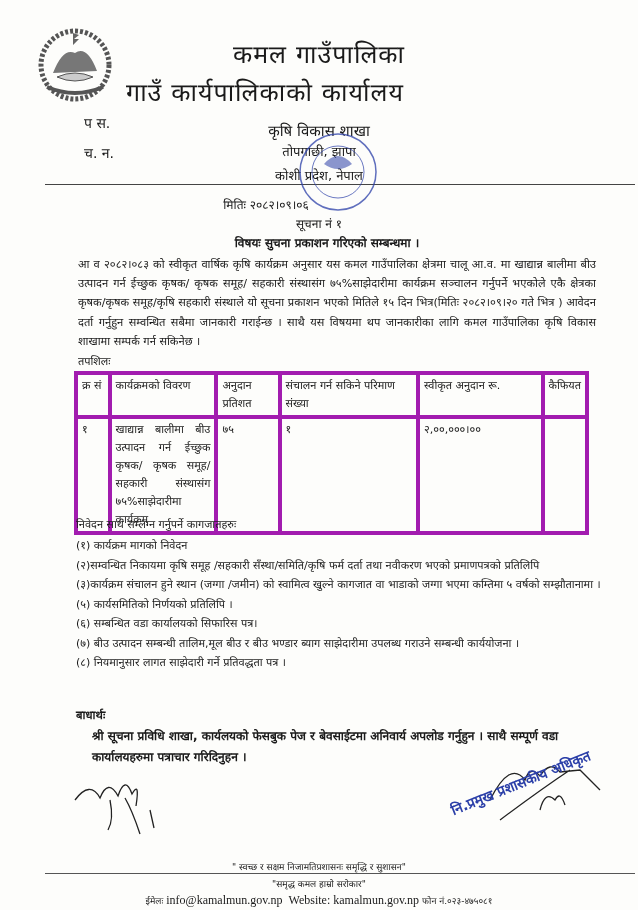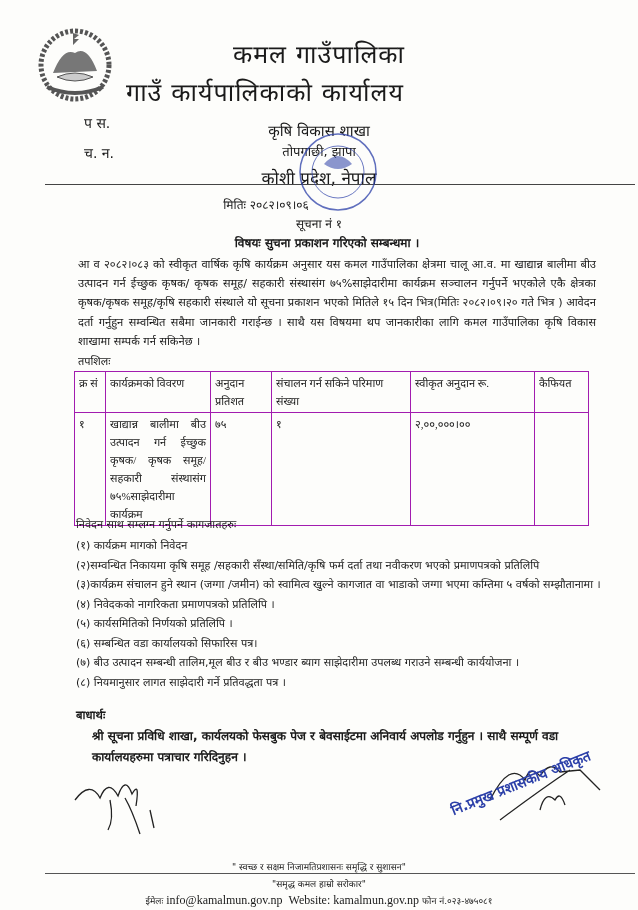--- a/index.html
+++ b/index.html
@@ -9,30 +9,30 @@
     font-family:"DejaVu Sans", sans-serif;
   }
   .abs { position:absolute; }
   .emblem { left:35px; top:25px; width:80px; height:80px; }
   .title1 { left:0; width:638px; top:36px; text-align:center; font-size:25px; letter-spacing:1px; }
   .title2 { left:0; width:530px; top:74px; text-align:center; font-size:25px; letter-spacing:1px; }
   .ref-ps { left:84px; top:113px; font-size:14px; }
   .ref-cn { left:84px; top:143px; font-size:14px; }
   .branch { left:0; width:638px; top:120px; text-align:center; font-size:15px; }
   .addr1 { left:0; width:638px; top:142px; text-align:center; font-size:13px; }
-  .addr2 { left:0; width:638px; top:166px; text-align:center; font-size:17px; }
+  .addr2 { left:0; width:638px; top:166px; text-align:center; font-size:13px; }
   .hr1 { left:45px; top:184px; width:590px; height:1px; background:#444; }
   .date { left:0; width:532px; top:196px; text-align:center; font-size:12px; }
   .notice-no { left:0; width:638px; top:215px; text-align:center; font-size:12px; }
   .subject { left:0; width:638px; top:234px; text-align:center; font-size:12px; font-weight:bold;margin-left:8px; }
   .stamp { left:296px; top:130px; width:84px; height:84px; }
   .body-p { left:78px; top:255px; width:518px; font-size:11.2px; line-height:19.2px; text-align:justify; }
   .detail-label { left:78px; top:353px; font-size:11px; }
   table.sched { position:absolute; left:74px; top:371px; width:515px; border-collapse:collapse; font-size:11px; }
-  table.sched td, table.sched th { border:1px solid #a21caf; vertical-align:top; padding:2px 4px; font-weight:normal; text-align:left; line-height:18px;font-family:Liberation Serif, serif; }
+  table.sched td, table.sched th { border:4px solid #a21caf; vertical-align:top; padding:2px 4px; font-weight:normal; text-align:left; line-height:18px; }
   .docs-head { left:76px; top:516px; font-size:11px; }
   .docs { left:76px; top:536px; width:540px; font-size:11px; line-height:19.5px; }
   .bodharth { left:76px; top:707px; font-size:11.5px; font-weight:bold; }
   .cc { left:92px; top:726px; width:520px; font-size:12px; font-weight:bold; line-height:21px; }
   .sign-left { left:70px; top:770px; width:110px; height:70px; }
   .sign-right { left:470px; top:750px; width:140px; height:90px; }
   .role-stamp { left:455px; top:800px; font-size:14px; font-weight:bold; color:#2b3fa8; transform:rotate(-22deg); transform-origin:left bottom; white-space:nowrap; }
   .motto1 { left:0; width:638px; top:860px; text-align:center; font-size:9px; }
   .hr2 { left:45px; top:873px; width:590px; height:1px; background:#555; }
   .motto2 { left:0; width:638px; top:877px; text-align:center; font-size:9px; }
@@ -93,21 +93,20 @@
       <td></td>
     </tr>
   </tbody>
 </table>
 
 <div class="abs docs-head">निवेदन साथ सम्लग्न गर्नुपर्ने कागजातहरुः</div>
 <div class="abs docs">
   <div>(१) कार्यक्रम मागको निवेदन</div>
   <div>(२)सम्वन्धित निकायमा कृषि समूह /सहकारी सँस्था/समिति/कृषि फर्म दर्ता तथा नवीकरण भएको प्रमाणपत्रको प्रतिलिपि</div>
   <div>(३)कार्यक्रम संचालन हुने स्थान (जग्गा /जमीन) को स्वामित्व खुल्ने कागजात वा भाडाको जग्गा भएमा कम्तिमा ५ वर्षको सम्झौतानामा ।</div>
-  <div>(४) निवेदकको नागरिकता प्रमाणपत्रको प्रतिलिपि ।</div>
   <div>(५) कार्यसमितिको निर्णयको प्रतिलिपि ।</div>
   <div>(६) सम्बन्धित वडा कार्यालयको सिफारिस पत्र।</div>
   <div>(७) बीउ उत्पादन सम्बन्धी तालिम,मूल बीउ र बीउ भण्डार ब्याग साझेदारीमा उपलब्ध गराउने सम्बन्धी कार्ययोजना ।</div>
   <div>(८) नियमानुसार लागत साझेदारी गर्ने प्रतिवद्धता पत्र ।</div>
 </div>
 
 <div class="abs bodharth">बाधार्थः</div>
 <div class="abs cc">श्री सूचना प्रविधि शाखा, कार्यलयको फेसबुक पेज र बेवसाईटमा अनिवार्य अपलोड गर्नुहुन । साथै सम्पूर्ण वडा कार्यालयहरुमा पत्राचार गरिदिनुहन ।</div>
 
 <svg class="abs sign-left" viewBox="0 0 110 70">

